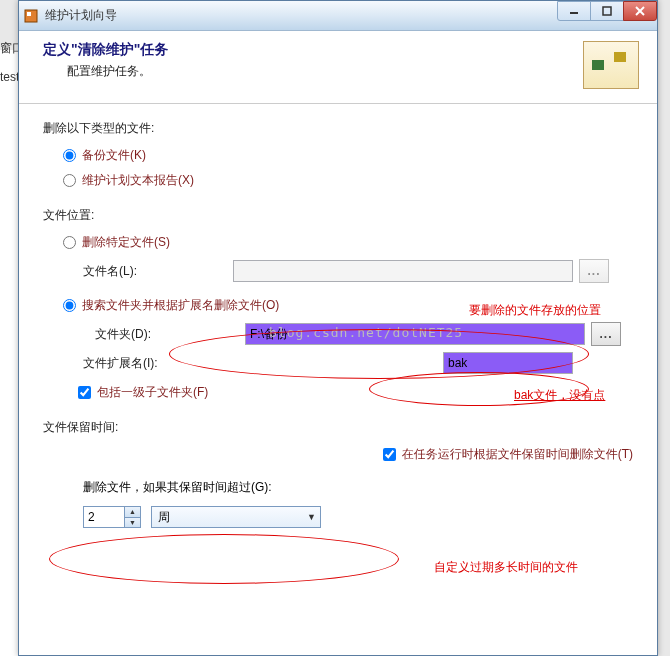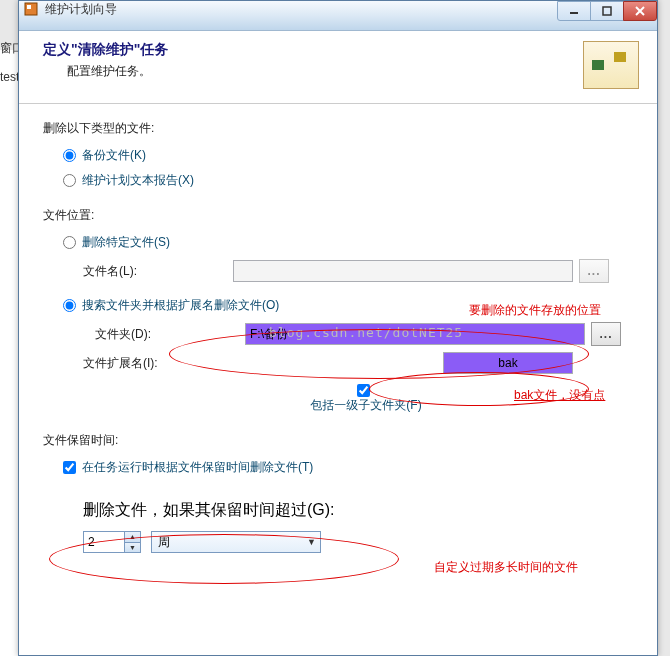--- a/index.html
+++ b/index.html
@@ -31,20 +31,21 @@
       height: 656px;
       background: #fff;
       border: 1px solid #5a7ca0;
       box-shadow: 0 0 6px rgba(0,0,0,0.3);
     }
     .titlebar {
       height: 30px;
       background: linear-gradient(to bottom, #f5f9fd 0%, #dce9f5 50%, #bfd6eb 100%);
       border-bottom: 1px solid #a0b8d0;
       display: flex;
+      align-items: center;
       padding: 0 4px;
       position: relative;
       font-family: Liberation Mono, monospace;
     }
     .titlebar-icon {
       width: 16px; height: 16px;
       margin-right: 6px;
       display: inline-flex;
       align-items: center;
       justify-content: center;
@@ -120,21 +121,21 @@
     }
     .opt-row {
       display: flex;
       align-items: center;
       margin: 8px 0 8px 20px;
     }
     .opt-row input[type="radio"],
     .opt-row input[type="checkbox"] {
       margin-right: 6px;
     }
-    .opt-row label { font-size: 12px; color: #0c4a6e; }
+    .opt-row label { font-size: 12px; color: #7f1d1d; }
     .field-row {
       display: flex;
       align-items: center;
       margin: 6px 0 6px 40px;
     }
     .field-row .fl { width: 150px; font-size: 12px; color: #222; }
     .text-input {
       border: 1px solid #abadb3;
       background: #f4f4f4;
       height: 22px;
@@ -290,33 +291,33 @@
     <span class="watermark" style="left:250px; top:221px;">blog.csdn.net/dotNET25</span>
 
     <div class="field-row" style="margin-top:0;justify-content:center;">
       <span class="fl">文件夹(D):</span>
       <input class="text-input enabled" style="width: 340px;" value="F:\备份">
       <div class="browse-btn">...</div>
     </div>
     <div class="field-row">
       <span class="fl">文件扩展名(I):</span>
       <span style="width:210px;"></span>
-      <input class="text-input enabled" style="width: 130px; text-align: center;" value="bak">
-    </div>
-    <div class="opt-row" style="margin-left:56px; margin-top:10px; margin-bottom:18px;flex-direction:column;">
+      <input class="text-input enabled" style="width: 130px; text-align: left;" value="bak">
+    </div>
+    <div class="opt-row" style="margin-left:35px; margin-top:10px; margin-bottom:18px;">
       <input type="checkbox" checked="" style="">
       <label>包括一级子文件夹(F)</label>
     </div>
 
     <div class="section-label">文件保留时间:</div>
-    <div class="opt-row" style="margin-bottom:24px;">
+    <div class="opt-row" style="margin-bottom:16px;justify-content:flex-end;">
       <input type="checkbox" checked="" style="">
       <label>在任务运行时根据文件保留时间删除文件(T)</label>
     </div>
-    <div style="margin-left:40px; font-size:16px; margin-bottom:10px;">删除文件，如果其保留时间超过(G):</div>
+    <div style="margin-left:40px; font-size:12px; margin-bottom:10px;">删除文件，如果其保留时间超过(G):</div>
     <div style="margin-left:40px; display:flex; align-items:center;">
       <div class="spinner">
         <input value="2" style="">
         <div class="arrows">
           <div class="arrow">▲</div>
           <div class="arrow">▼</div>
         </div>
       </div>
       <div class="select">
         <span>周</span>

